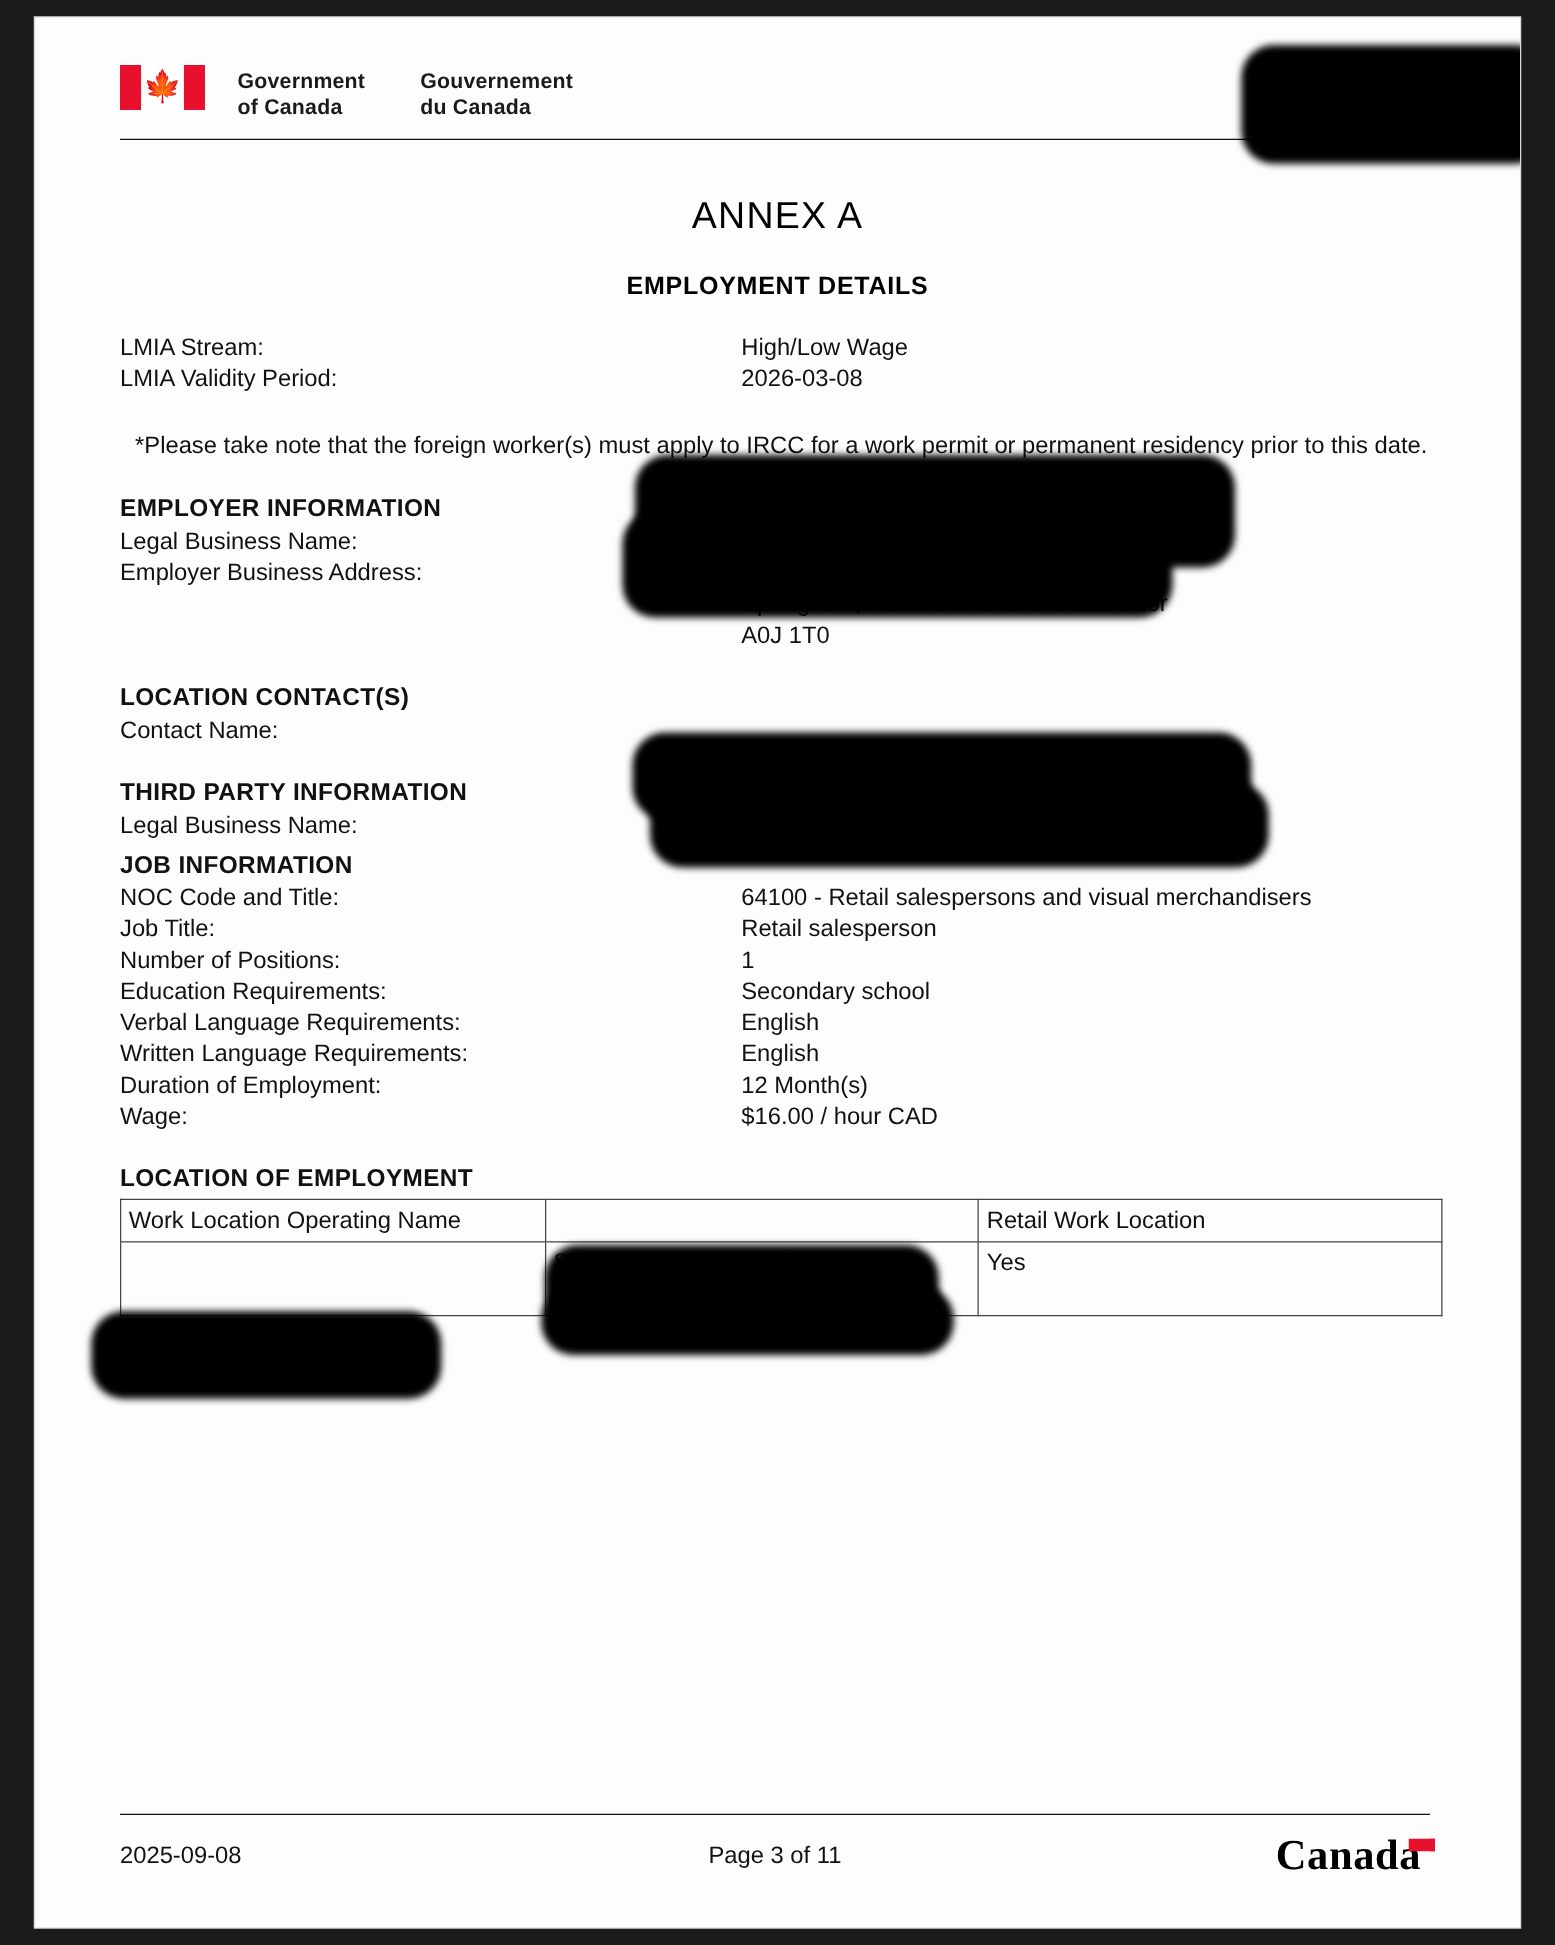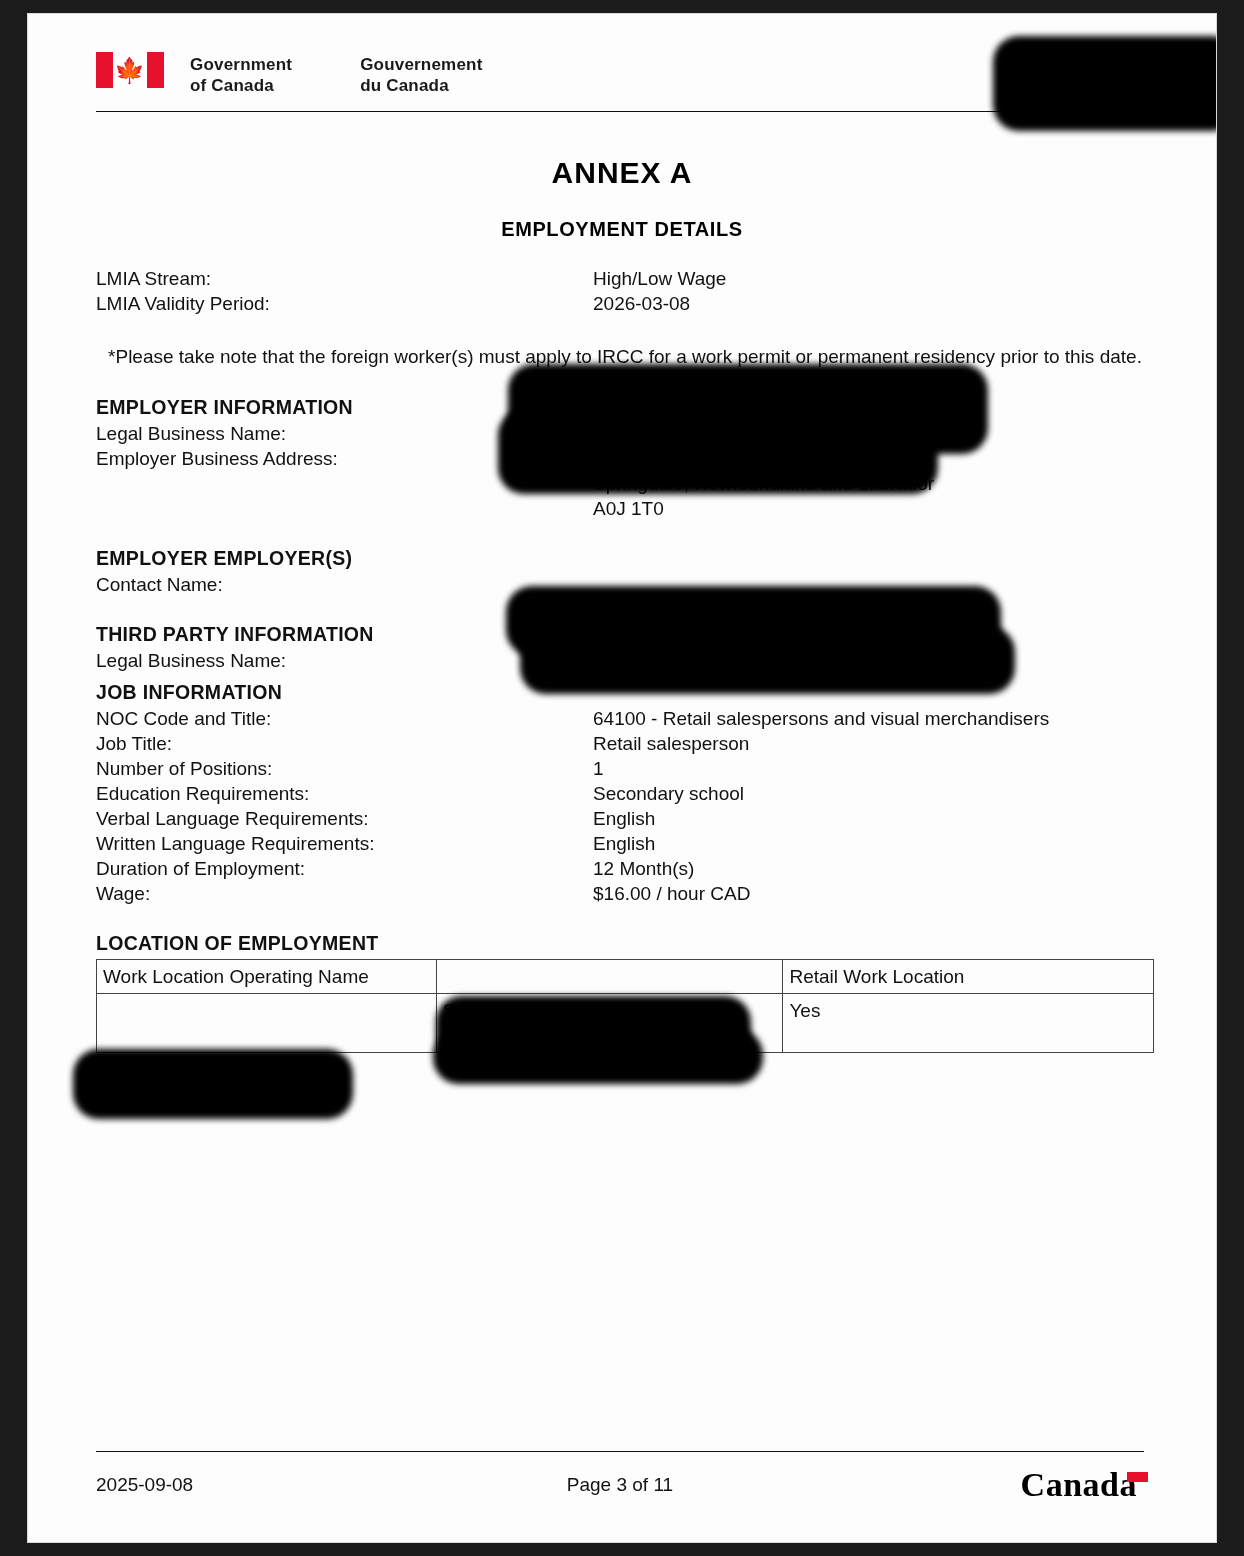--- a/index.html
+++ b/index.html
@@ -60,39 +60,39 @@
     position: absolute;
     left: 50%;
     top: 50%;
     transform: translate(-50%, -50%);
     font-size: 25px;
     line-height: 1;
     color: #e8112d;
   }
   .wordmark {
     display: flex;
-    gap: 68px;
+    gap: 44px;
     font-size: 17px;
     font-weight: bold;
     color: #1a1a1a;
     line-height: 1.25;
     padding-top: 2px;
     letter-spacing: .2px;
   }
   .wordmark div span { display: block; }
 
   
   .doc-title {
     position: absolute;
     top: 142px;
     left: 0;
     width: 100%;
     text-align: center;
     font-size: 30px;
-    font-weight: bold;
+    font-weight: normal;
     letter-spacing: 1px;
     color: #000;
   }
   .doc-subtitle {
     position: absolute;
     top: 204px;
     left: 0;
     width: 100%;
     text-align: center;
     font-size: 20px;
@@ -251,21 +251,21 @@
       </div>
       <div class="row">
         <div class="lbl">Employer Business Address:</div>
         <div class="val val-block">
           <div>P.O. Box, 100 Main Street</div>
           <div>Springdale, Newfoundland and Labrador</div>
           <div>A0J 1T0</div>
         </div>
       </div>
 
-      <div class="section-head">EMPLOYER EMPLOYER(S)</div>
+      <div class="section-head">LOCATION CONTACT(S)</div>
       <div class="row">
         <div class="lbl">Contact Name:</div>
         <div class="val"></div>
       </div>
 
       <div class="section-head">THIRD PARTY INFORMATION</div>
       <div class="row">
         <div class="lbl">Legal Business Name:</div>
         <div class="val"></div>
       </div>

